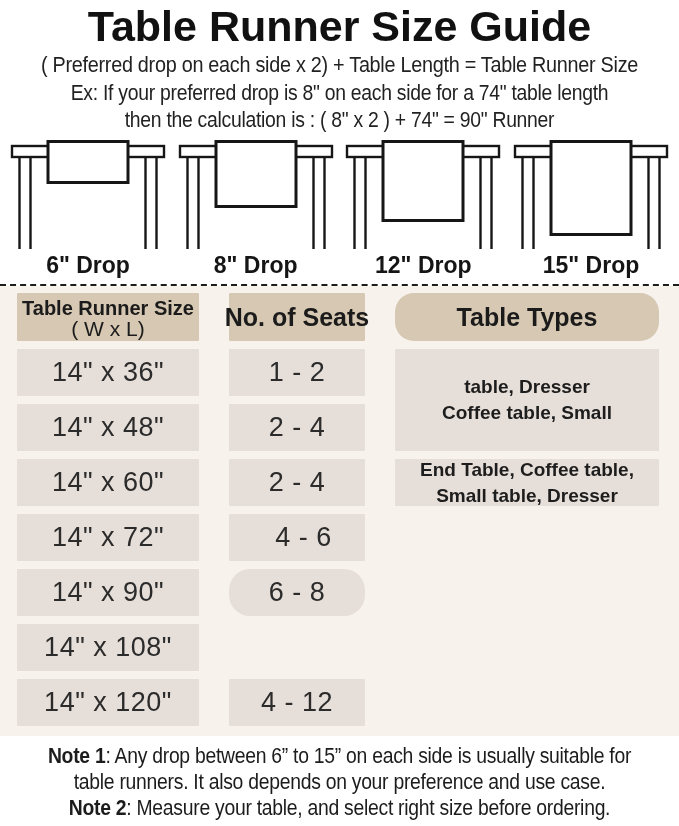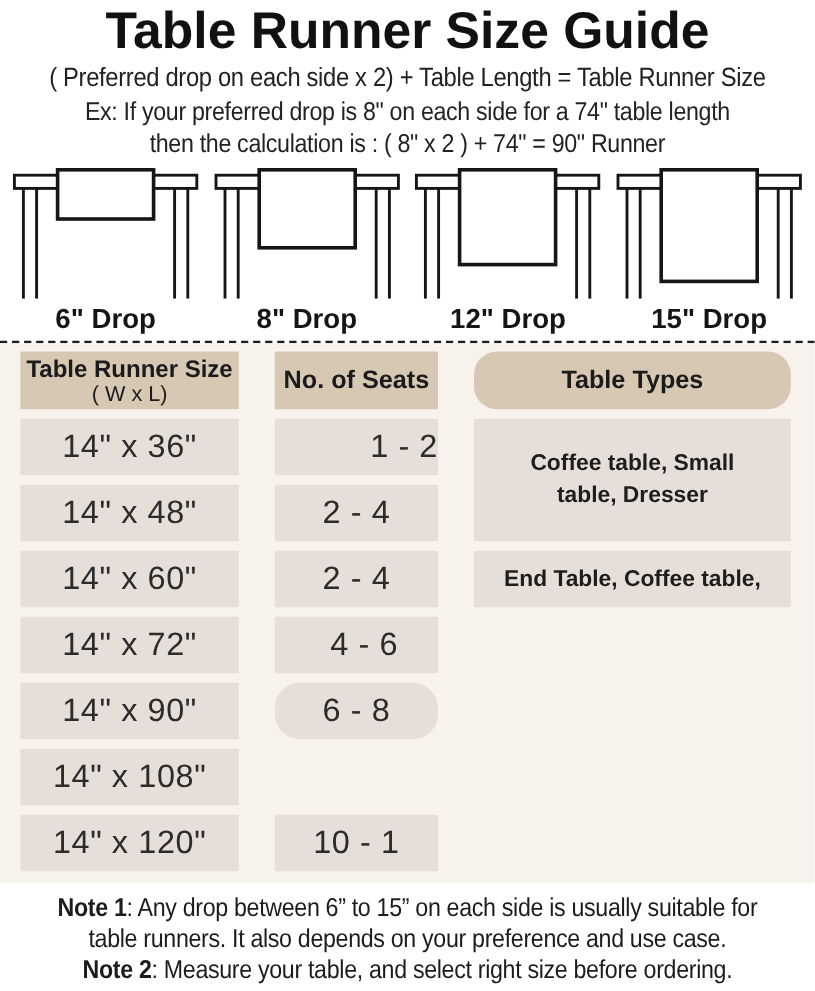--- a/index.html
+++ b/index.html
@@ -88,22 +88,22 @@
     display: flex;
     flex-direction: column;
     align-items: center;
     justify-content: center;
     border-radius: 1px;
     text-align: center;
   }
   .head-cell  { background: #d6c8b2; color: #1b1b1b; }
   .data-cell  { background: #e6ded8; color: #2b2b2b; }
   .head-main  { font-size: 20px; font-weight: 700; line-height: 22px; white-space: nowrap; }
-  .head-sub   { font-size: 18px; font-weight: 400; line-height: 19px; text-align: right; }
-  .head-single{ font-size: 21px; font-weight: 700; white-space: nowrap; }
+  .head-sub   { font-size: 21px; font-weight: 400; line-height: 19px; text-align: right; }
+  .head-single{ font-size: 25px; font-weight: 700; white-space: nowrap; }
   .value-text { font-size: 27px; font-weight: 400; letter-spacing: 0.5px; }
   .type-cell  { background: #e6ded8; color: #1d1d1d; }
   .type-line  { font-size: 19px; font-weight: 700; line-height: 26px; white-space: nowrap; }
   
   .notes { margin-top: 7px; }
   .note-line {
     margin: 0;
     text-align: center;
     font-size: 21.5px;
     line-height: 26px;
@@ -182,21 +182,21 @@
     <div class="cell head-cell" style="grid-column:2; grid-row:1;">
       <div class="head-single">No. of Seats</div>
     </div>
     <div class="cell head-cell" style="grid-column:3; grid-row:1;border-radius:19px;">
       <div class="head-single">Table Types</div>
     </div>
 
     <div class="cell data-cell" style="grid-column:1; grid-row:2;">
         <span class="value-text">14" x 36"</span>
       </div>
-    <div class="cell data-cell" style="grid-column:2; grid-row:2;align-items:flex-end;">
+    <div class="cell data-cell" style="grid-column:2; grid-row:2;">
         <span class="value-text">1 - 2</span>
       </div>
 
     <div class="cell data-cell" style="grid-column:1; grid-row:3;">
         <span class="value-text">14" x 48"</span>
       </div>
     <div class="cell data-cell" style="grid-column:2; grid-row:3;">
         <span class="value-text">2 - 4</span>
       </div>
 
@@ -222,29 +222,30 @@
       </div>
 
     <div class="cell data-cell" style="grid-column:1; grid-row:7;">
         <span class="value-text">14" x 108"</span>
       </div>
 
     <div class="cell data-cell" style="grid-column:1; grid-row:8;">
         <span class="value-text">14" x 120"</span>
       </div>
     <div class="cell data-cell" style="grid-column:2; grid-row:8;">
-        <span class="value-text">10 - 1</span>
+        <span class="value-text">4 - 12</span>
       </div>
 
     <div class="cell type-cell" style="grid-column:3; grid-row:2 / 4;">
+      <div class="type-line">table, Dresser</div>
       <div class="type-line">Coffee table, Small</div>
-      <div class="type-line">table, Dresser</div>
     </div>
     <div class="cell type-cell" style="grid-column:3; grid-row:4 / 5;align-items:center;">
       <div class="type-line">End Table, Coffee table,</div>
+      <div class="type-line">Small table, Dresser</div>
     </div>
 
   </div>
 
   <div class="notes">
     <p class="note-line narrow"><strong>Note 1</strong><span>: Any drop between 6” to 15” on each side is usually suitable for</span></p>
     <p class="note-line narrow"><span>table runners. It also depends on your preference and use case.</span></p>
     <p class="note-line narrow"><strong>Note 2</strong><span>: Measure your table, and select right size before ordering.</span></p>
   </div>
 

